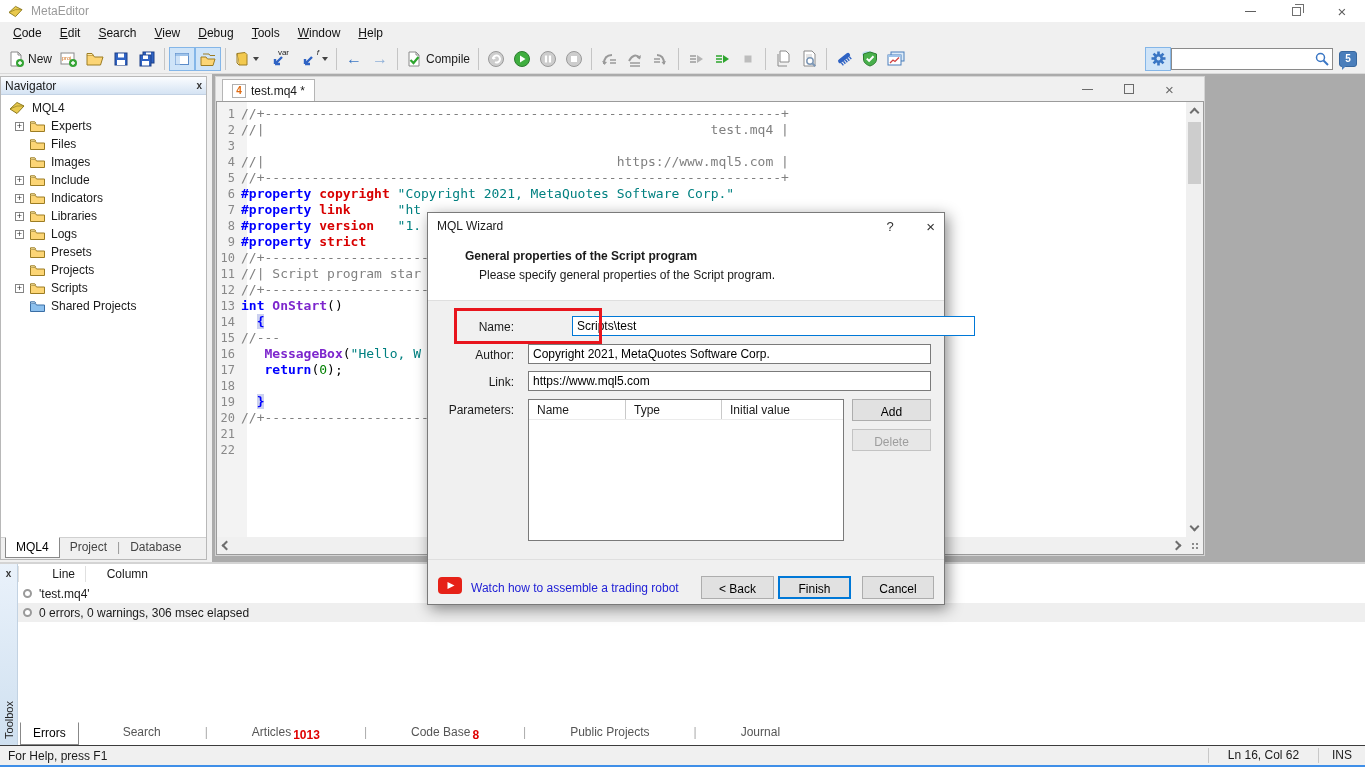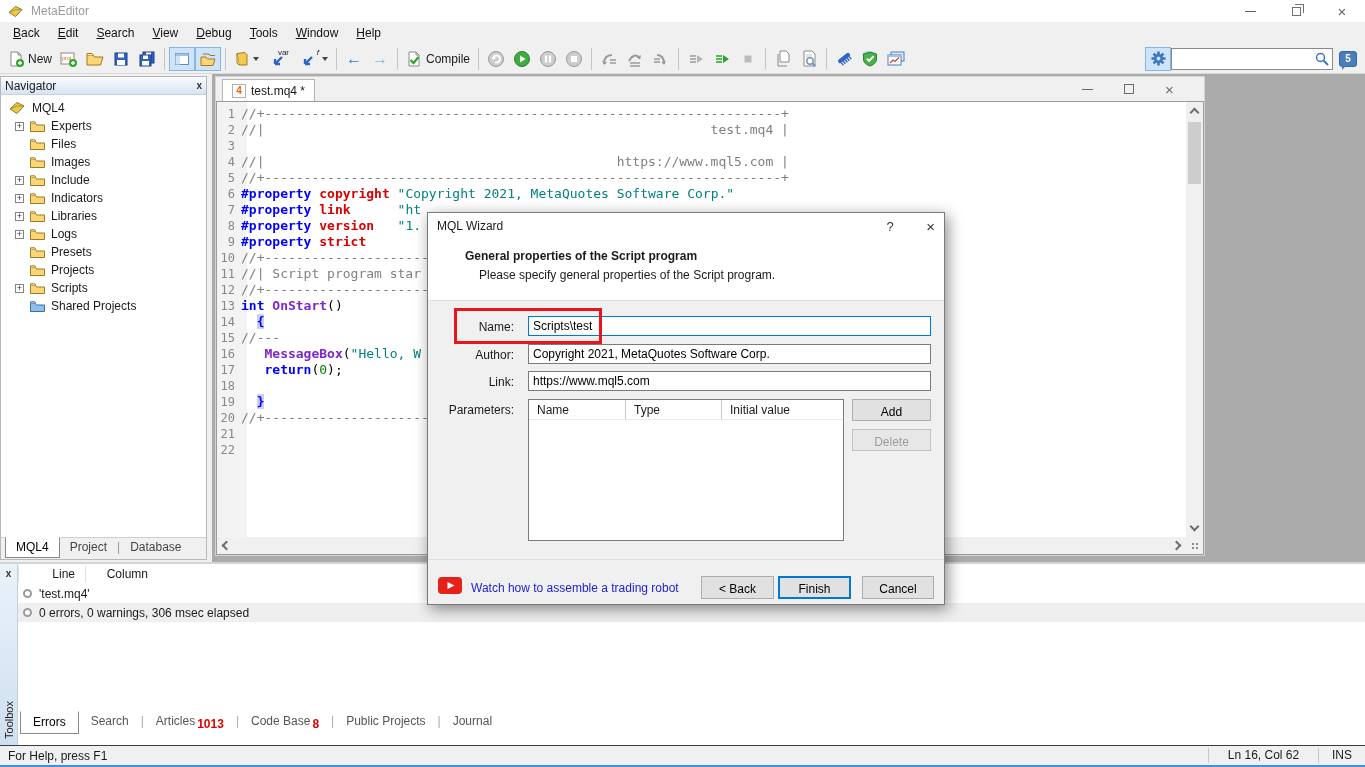--- a/index.html
+++ b/index.html
@@ -121,22 +121,22 @@
                       font-size:11px; color:#222; }
   #tb-main { flex:1; display:flex; flex-direction:column; position:relative; }
   #tb-header { display:flex; height:20px; align-items:center; font-size:12px; }
   #tb-header .h-desc { flex:1; padding-left:5px; }
   #tb-header .h-line { width:67px; text-align:right; padding-right:10px; border-left:1px solid #e0e0e0; height:16px; line-height:16px; }
   #tb-header .h-col  { width:73px; text-align:right; padding-right:10px; border-left:1px solid #e0e0e0; height:16px; line-height:16px; }
   .tb-row { display:flex; align-items:center; height:19px; font-size:12px; padding-left:5px; }
   .tb-row.shaded { background:#efefef; }
   .tb-dot { width:9px; height:9px; border-radius:50%; border:2px solid #9a9a9a; background:#fff;
             margin-right:7px; flex:none; }
-  #tb-tabs { position:absolute; left:0; bottom:11px; height:23px; display:flex; align-items:flex-start;
-             padding-left:2px; }
+  #tb-tabs { position:absolute; left:0; bottom:0; height:23px; display:flex; align-items:flex-start;
+             padding-left:2px;gap:32px; }
   .tbtab { padding:3px 12px 4px; font-size:12px; color:#555; position:relative; }
   .tbtab.active { background:#fff; border:1px solid #888; border-top:1px solid #fff; color:#000; font-weight:normal; }
   .tbtab .tbadge { color:#e00000; font-size:12px; font-weight:bold; vertical-align:sub; margin-left:2px; }
   .tbtab-sep { color:#aaa; padding-top:3px; }
 
   
   #statusbar { position:absolute; left:0; top:746px; width:1365px; height:21px; background:#f0f0f0;
                border-bottom:2px solid #3f8fe8; display:flex; align-items:center; font-size:12px; }
   #status-help { padding-left:8px; }
   .status-cell { border-left:1px solid #c8c8c8; height:15px; line-height:15px; text-align:center; }
@@ -148,21 +148,21 @@
             border:1px solid #7a7a7a; box-shadow:3px 4px 14px rgba(0,0,0,.45); z-index:50; font-size:12px; }
   #wiz-titlebar { height:26px; background:#fff; display:flex; align-items:center; padding:0 9px; }
   #wiz-titlebar .wiz-help { margin-left:auto; width:30px; text-align:center; color:#333; font-size:13px; }
   #wiz-titlebar .wiz-close { width:30px; text-align:right; color:#333; font-size:15px; }
   #wiz-head { height:62px; background:#fff; border-bottom:1px solid #dfdfdf; padding:10px 0 0 37px; }
   #wiz-head .h1 { font-weight:bold; margin-bottom:5px; }
   #wiz-head .h2 { padding-left:14px; }
   .wiz-label { position:absolute; width:86px; text-align:right; }
   .wiz-field { position:absolute; left:100px; width:403px; height:20px; border:1px solid #7a7a7a;
                background:#fff; font-size:12px; font-family:inherit; padding:0 4px; }
-  #f-name { top:103px; border:1px solid #0078d7; }
+  #f-name { top:103px; border:1px solid #0078d7;margin-left:44px; }
   #l-name { top:107px; }
   #f-author { top:131px; } #l-author { top:135px; }
   #f-link { top:158px; } #l-link { top:162px; }
   #l-params { top:190px; }
   #red-box { position:absolute; left:26px; top:95px; width:148px; height:36px;
              border:3px solid #e8151d; z-index:5; }
   #param-table { position:absolute; left:100px; top:186px; width:316px; height:142px; background:#fff;
                  border:1px solid #7a7a7a; }
   #param-head { display:flex; height:20px; border-bottom:1px solid #ebebeb; }
   #param-head .pcol { padding:3px 0 0 8px; font-size:12px; }
@@ -196,21 +196,21 @@
     <div class="win-btn">
         <span class="restore-sq"></span>
       </div>
     <div class="win-btn">
         <span class="close-x">×</span>
       </div>
   </div>
 </div>
 
 <div id="menubar">
-    <span class="menu-item">Back</span>
+    <span class="menu-item">Code</span>
     <span class="menu-item">Edit</span>
     <span class="menu-item">Search</span>
     <span class="menu-item">View</span>
     <span class="menu-item">Debug</span>
     <span class="menu-item">Tools</span>
     <span class="menu-item">Window</span>
     <span class="menu-item">Help</span>
   </div>
 
 <div id="toolbar">

